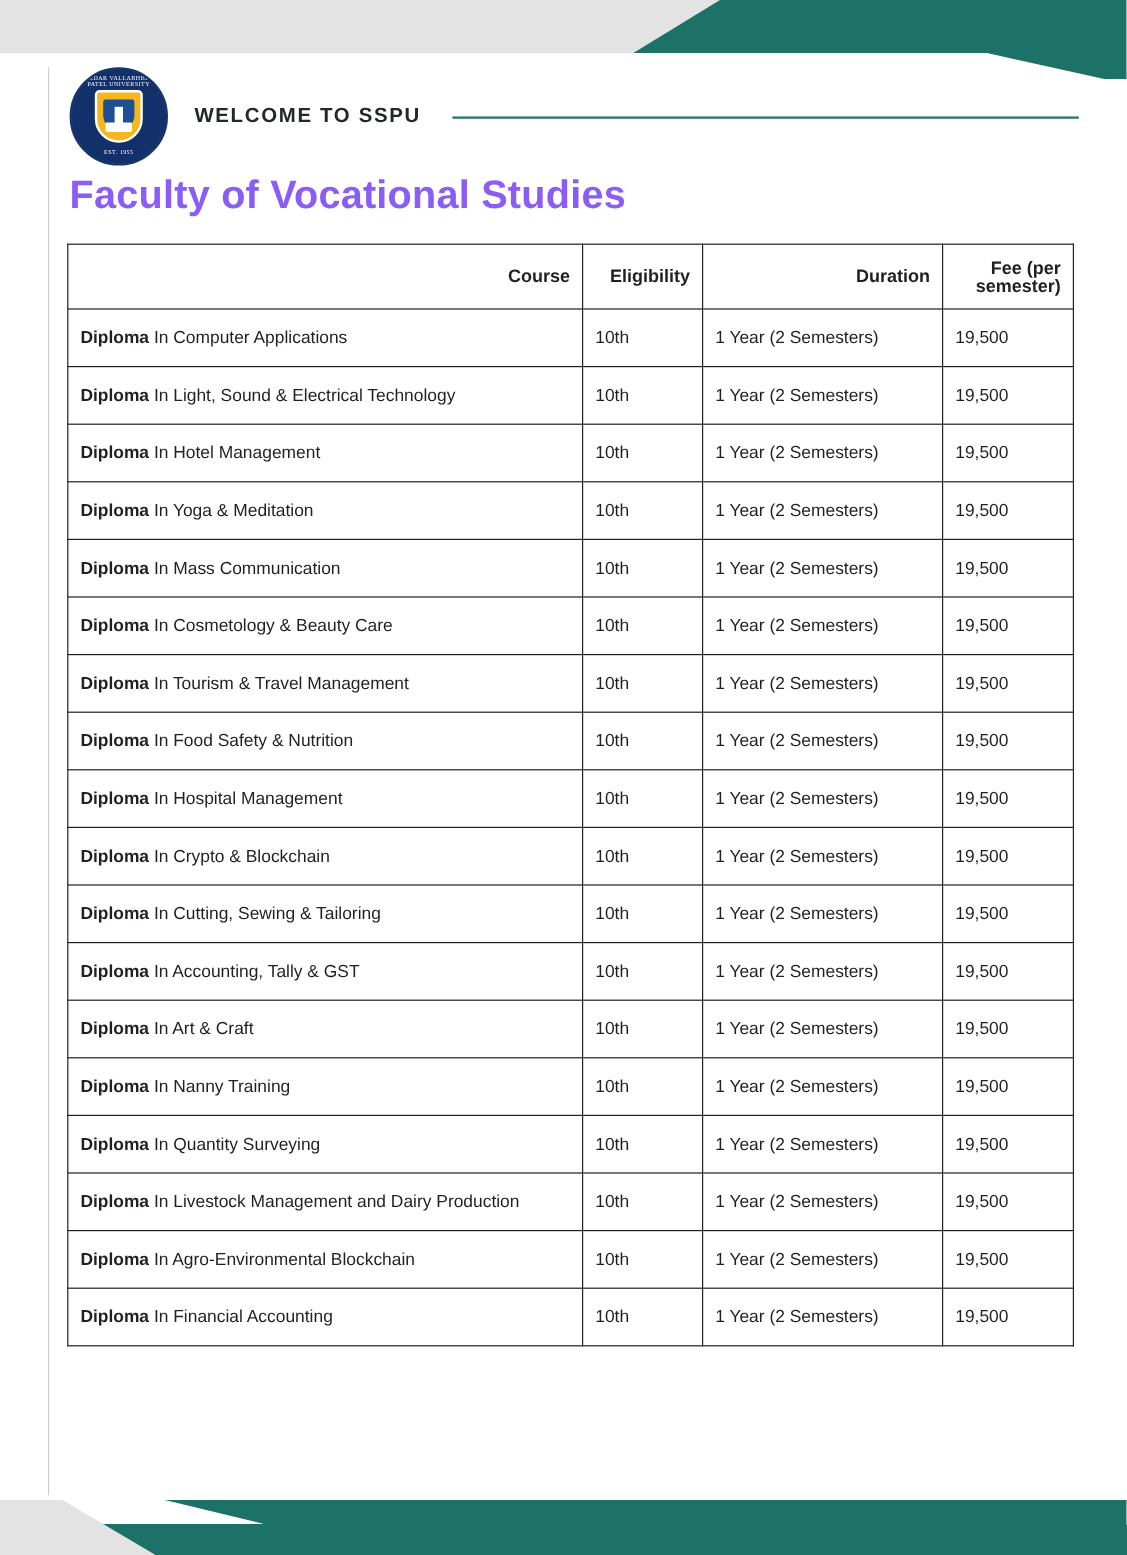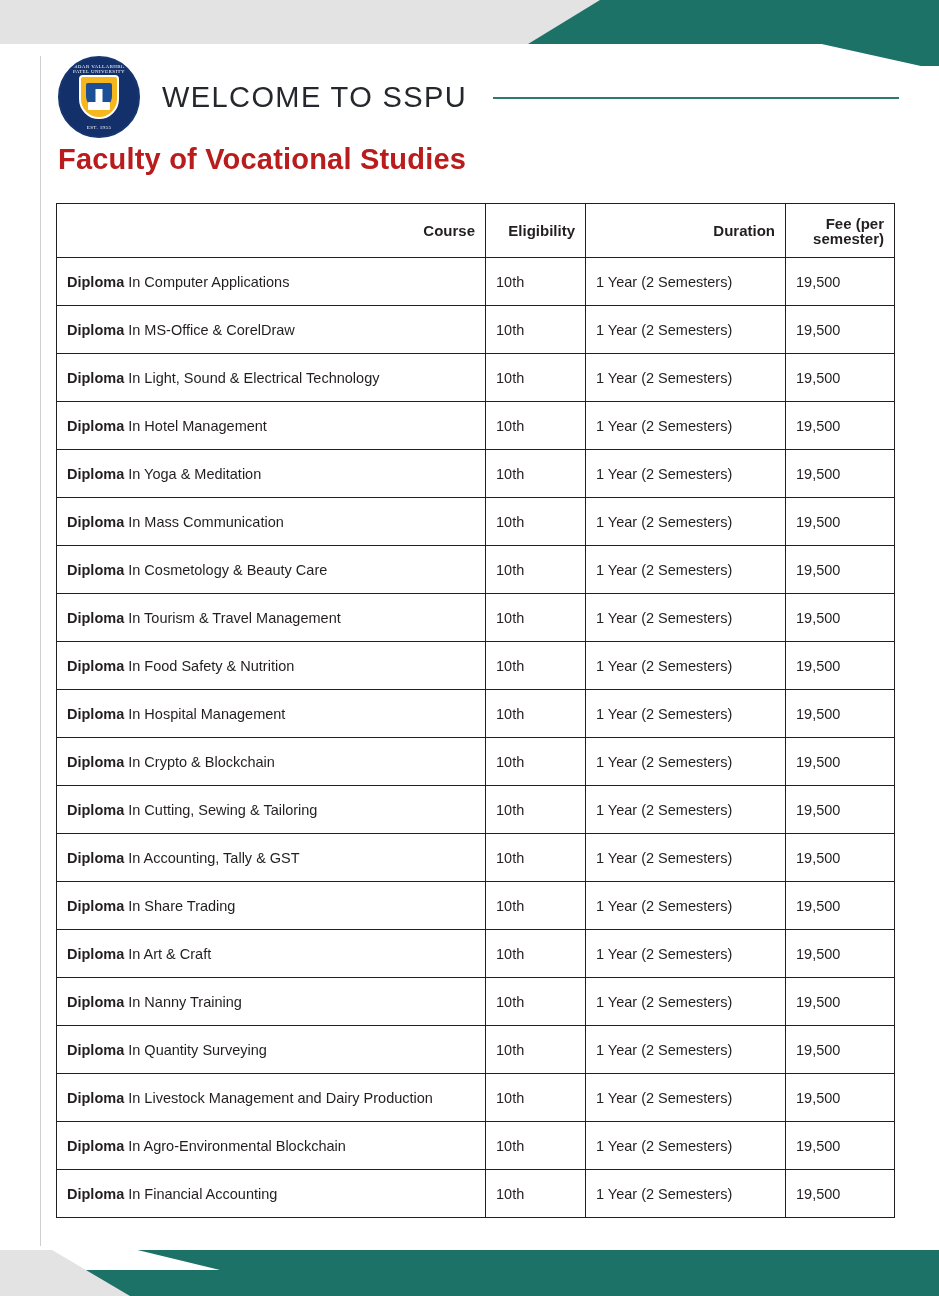--- a/index.html
+++ b/index.html
@@ -160,41 +160,41 @@
     top: 12px;
     left: 50%;
     transform: translateX(-50%);
     width: 7px;
     height: 14px;
     background: #ffffff;
   }
 
   .welcome {
     margin-left: 22px;
-    font-size: 29px;
-    font-weight: normal;
+    font-size: 17px;
+    font-weight: bold;
     letter-spacing: 1.4px;
     color: #24272b;
     white-space: nowrap;
   }
   .header-rule {
     flex: 1 1 auto;
     height: 2px;
     background: #2a7c71;
     margin-left: 26px;
     margin-top: 2px;
   }
 
   .faculty-title {
     position: absolute;
     top: 143px;
     left: 58px;
-    font-size: 29px;
+    font-size: 33px;
     font-weight: bold;
-    color: #b91c1c;
+    color: #8b5cf6;
     letter-spacing: .2px;
     z-index: 6;
   }
 
   
   .table-wrap {
     position: absolute;
     top: 203px;
     left: 56px;
     width: 838px;
@@ -293,26 +293,20 @@
         </tr>
       </thead>
       <tbody id="table-body">
           <tr>
             <td class="course-cell single-line"><span class="dip">Diploma</span><span> In Computer Applications</span></td>
             <td>10th</td>
             <td>1 Year (2 Semesters)</td>
             <td>19,500</td>
           </tr>
           <tr>
-            <td class="course-cell single-line"><span class="dip">Diploma</span><span> In MS-Office &amp; CorelDraw</span></td>
-            <td>10th</td>
-            <td>1 Year (2 Semesters)</td>
-            <td>19,500</td>
-          </tr>
-          <tr>
             <td class="course-cell single-line"><span class="dip">Diploma</span><span> In Light, Sound &amp; Electrical Technology</span></td>
             <td>10th</td>
             <td>1 Year (2 Semesters)</td>
             <td>19,500</td>
           </tr>
           <tr>
             <td class="course-cell single-line"><span class="dip">Diploma</span><span> In Hotel Management</span></td>
             <td>10th</td>
             <td>1 Year (2 Semesters)</td>
             <td>19,500</td>
@@ -360,26 +354,20 @@
             <td>19,500</td>
           </tr>
           <tr>
             <td class="course-cell single-line"><span class="dip">Diploma</span><span> In Cutting, Sewing &amp; Tailoring</span></td>
             <td>10th</td>
             <td>1 Year (2 Semesters)</td>
             <td>19,500</td>
           </tr>
           <tr>
             <td class="course-cell single-line"><span class="dip">Diploma</span><span> In Accounting, Tally &amp; GST</span></td>
-            <td>10th</td>
-            <td>1 Year (2 Semesters)</td>
-            <td>19,500</td>
-          </tr>
-          <tr>
-            <td class="course-cell single-line"><span class="dip">Diploma</span><span> In Share Trading</span></td>
             <td>10th</td>
             <td>1 Year (2 Semesters)</td>
             <td>19,500</td>
           </tr>
           <tr>
             <td class="course-cell single-line"><span class="dip">Diploma</span><span> In Art &amp; Craft</span></td>
             <td>10th</td>
             <td>1 Year (2 Semesters)</td>
             <td>19,500</td>
           </tr>

